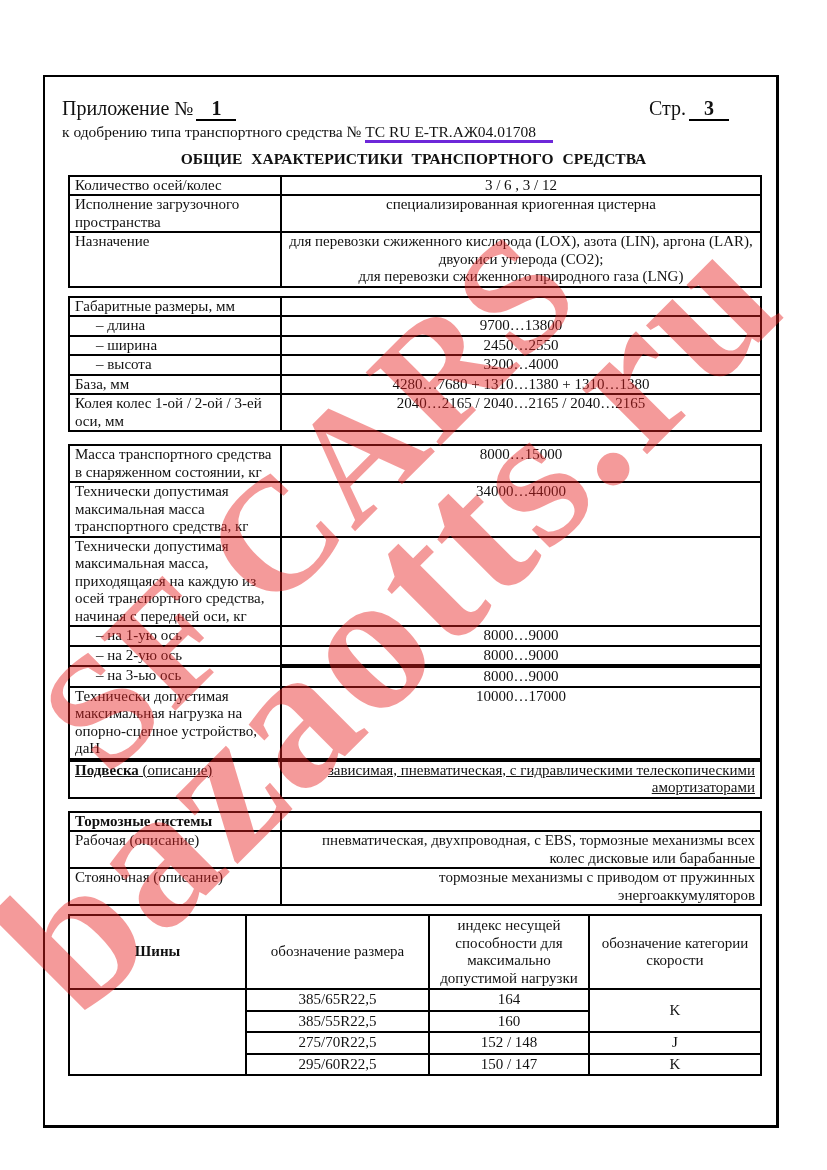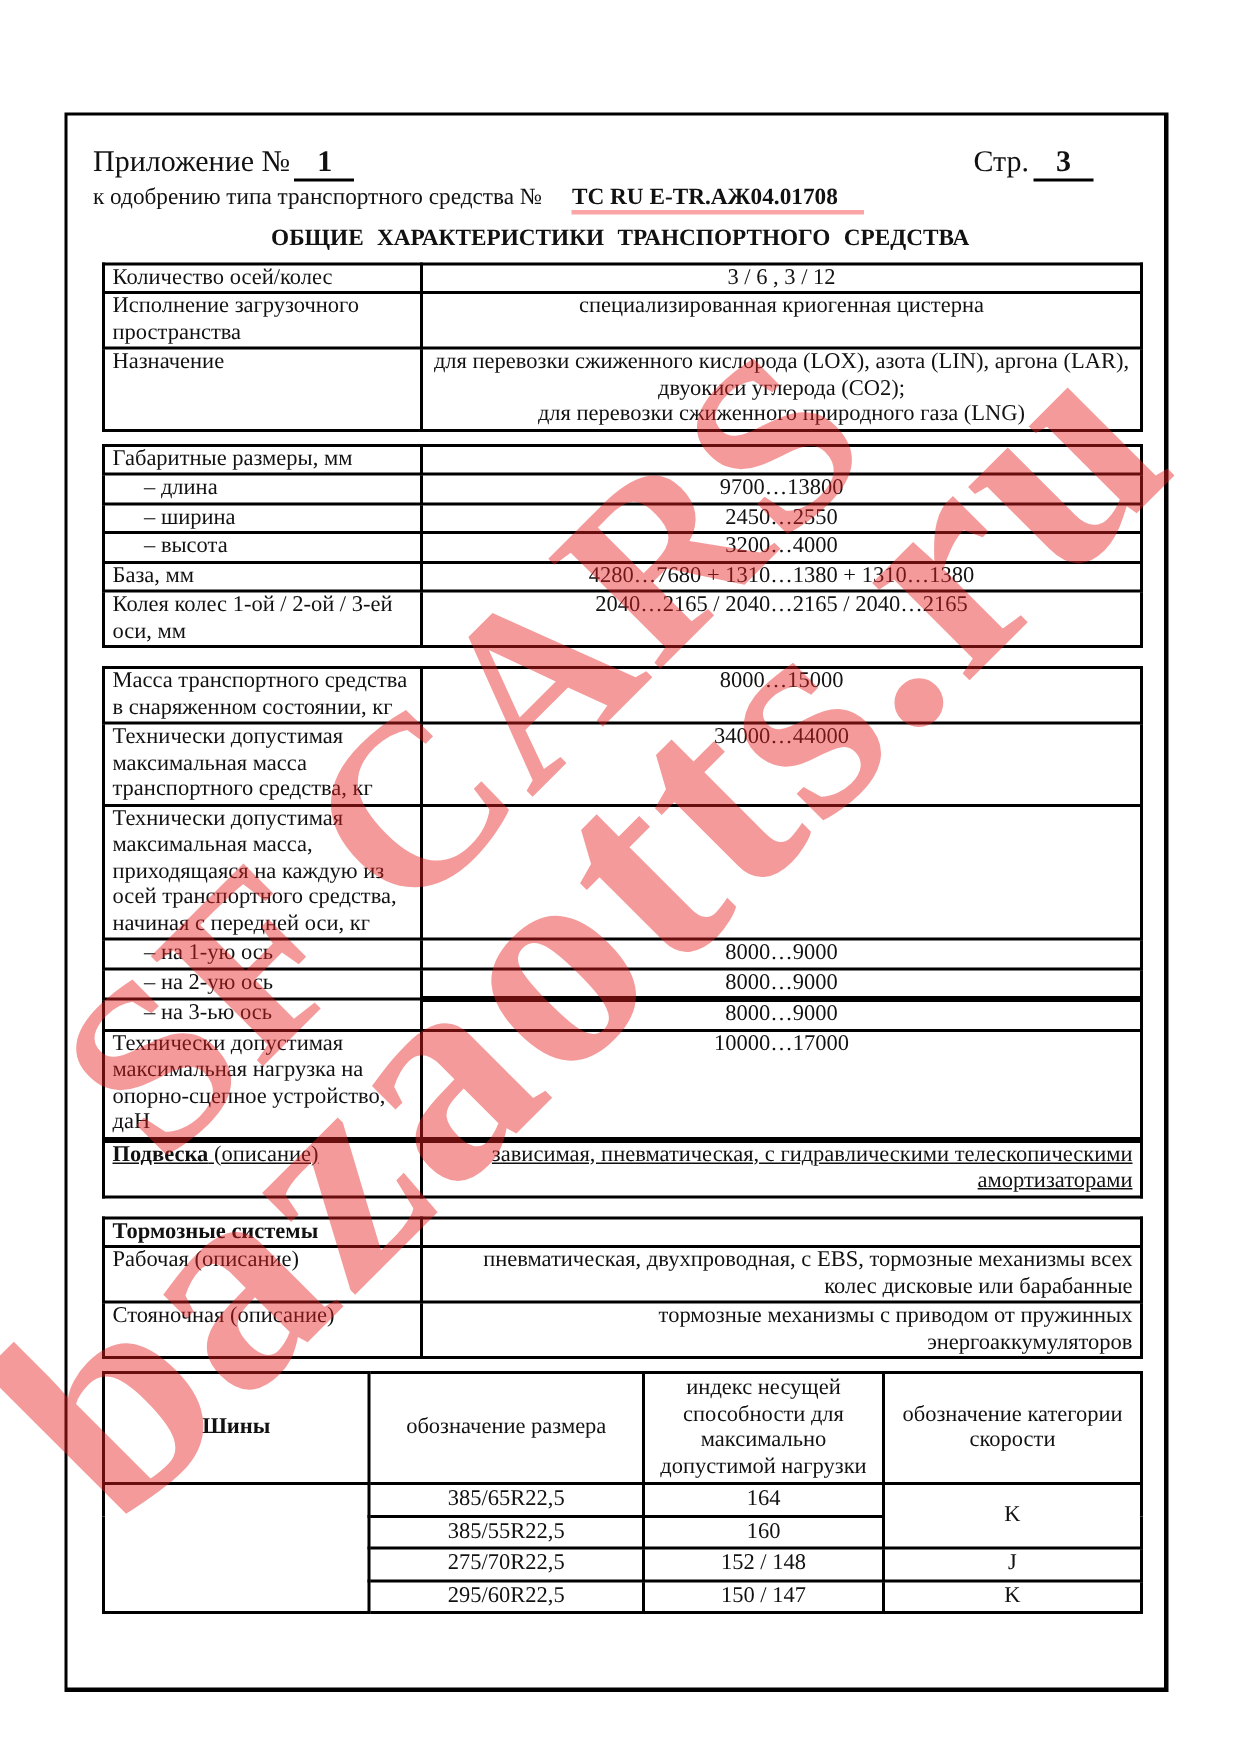--- a/index.html
+++ b/index.html
@@ -4,21 +4,21 @@
 <style>
   html,body{margin:0;padding:0;background:#fff;}
   body{font-family:"Liberation Serif", serif;color:#111;}
   .canvas{position:relative;width:827px;height:1170px;background:#fff;overflow:hidden;}
   .frame{position:absolute;left:43px;top:75px;width:736px;height:1053px;box-sizing:border-box;
          border:2px solid #000;border-right-width:3px;border-bottom-width:3px;
          padding:23px 17px 0 23px;}
   .hdr1{display:flex;justify-content:space-between;margin:0 30px 0 -6px;font-size:20px;line-height:17.5px;}
   .hdr2{margin:5px 0 0 -6px;font-size:15.5px;line-height:17.5px;}
   .blank{font-weight:bold;border-bottom:2px solid #000;padding:0 15px;margin-left:3px;}
-  .approval-num{font-weight:bold;border-bottom:3px solid #fca5a5;padding-right:17px;margin-left:20px;}
+  .approval-num{font-weight:normal;border-bottom:3px solid #6d28d9;padding-right:17px;margin-left:4px;}
   .doc-title{text-align:center;font-weight:bold;font-size:15.5px;line-height:17.5px;
              word-spacing:5px;margin:10px 0 0 0;}
   table.t{width:692px;border-collapse:collapse;table-layout:fixed;}
   table.t td, table.t th{border:2px solid #000;padding:0 5px;font-size:15px;line-height:17.5px;
                          vertical-align:top;box-sizing:border-box;overflow:hidden;}
   td.lbl{width:212px;padding-left:4px;}
   td.lbl.ind{padding-left:26px;}
   td.val{white-space:pre-line;}
   td.val.center{text-align:center;}
   td.val.left{text-align:right;}

